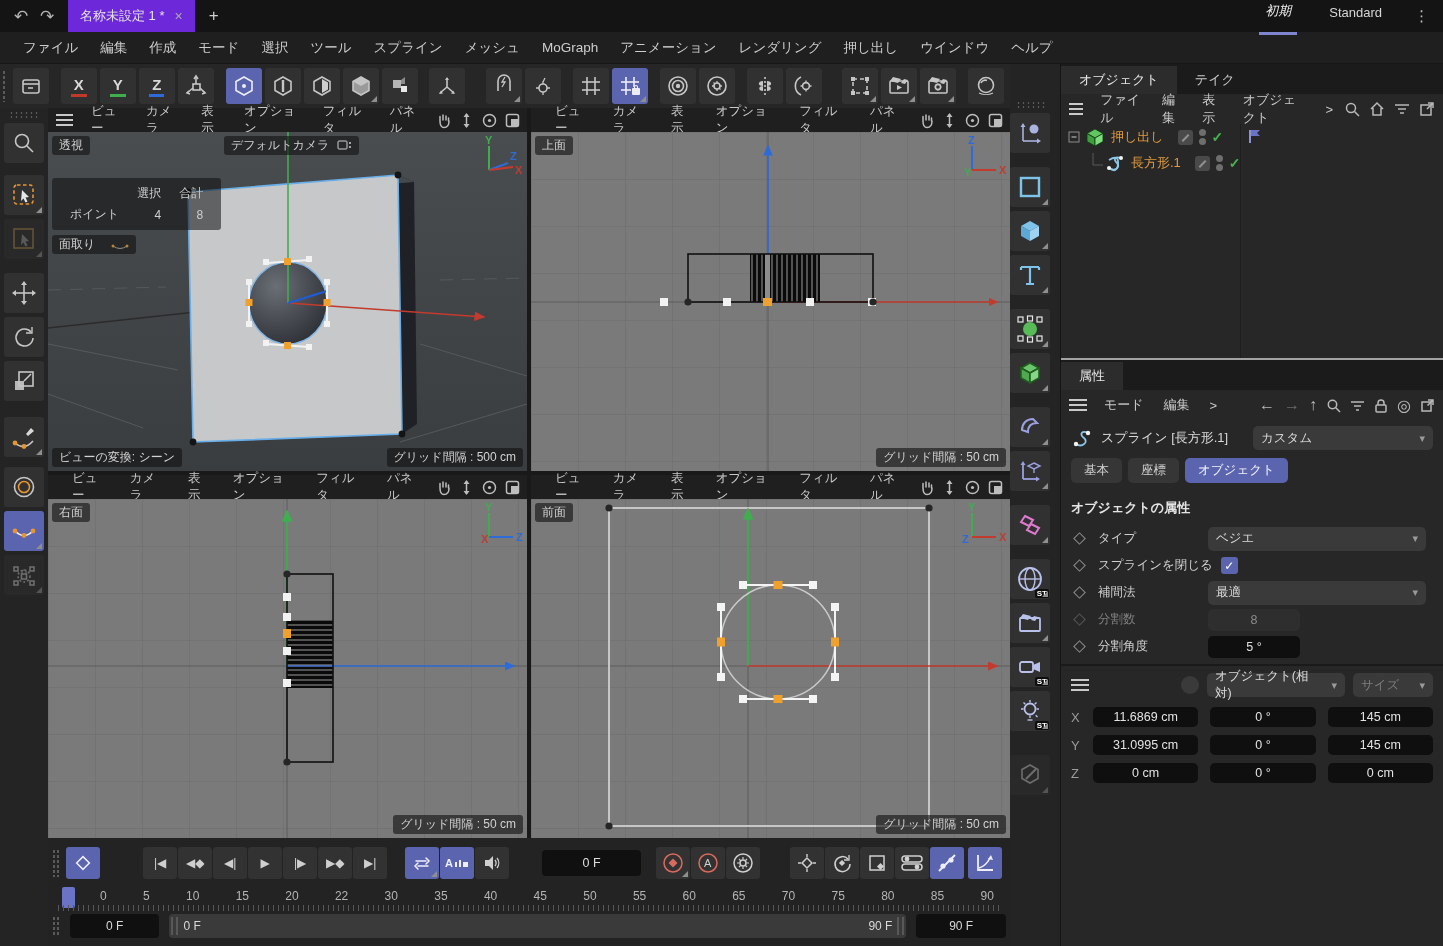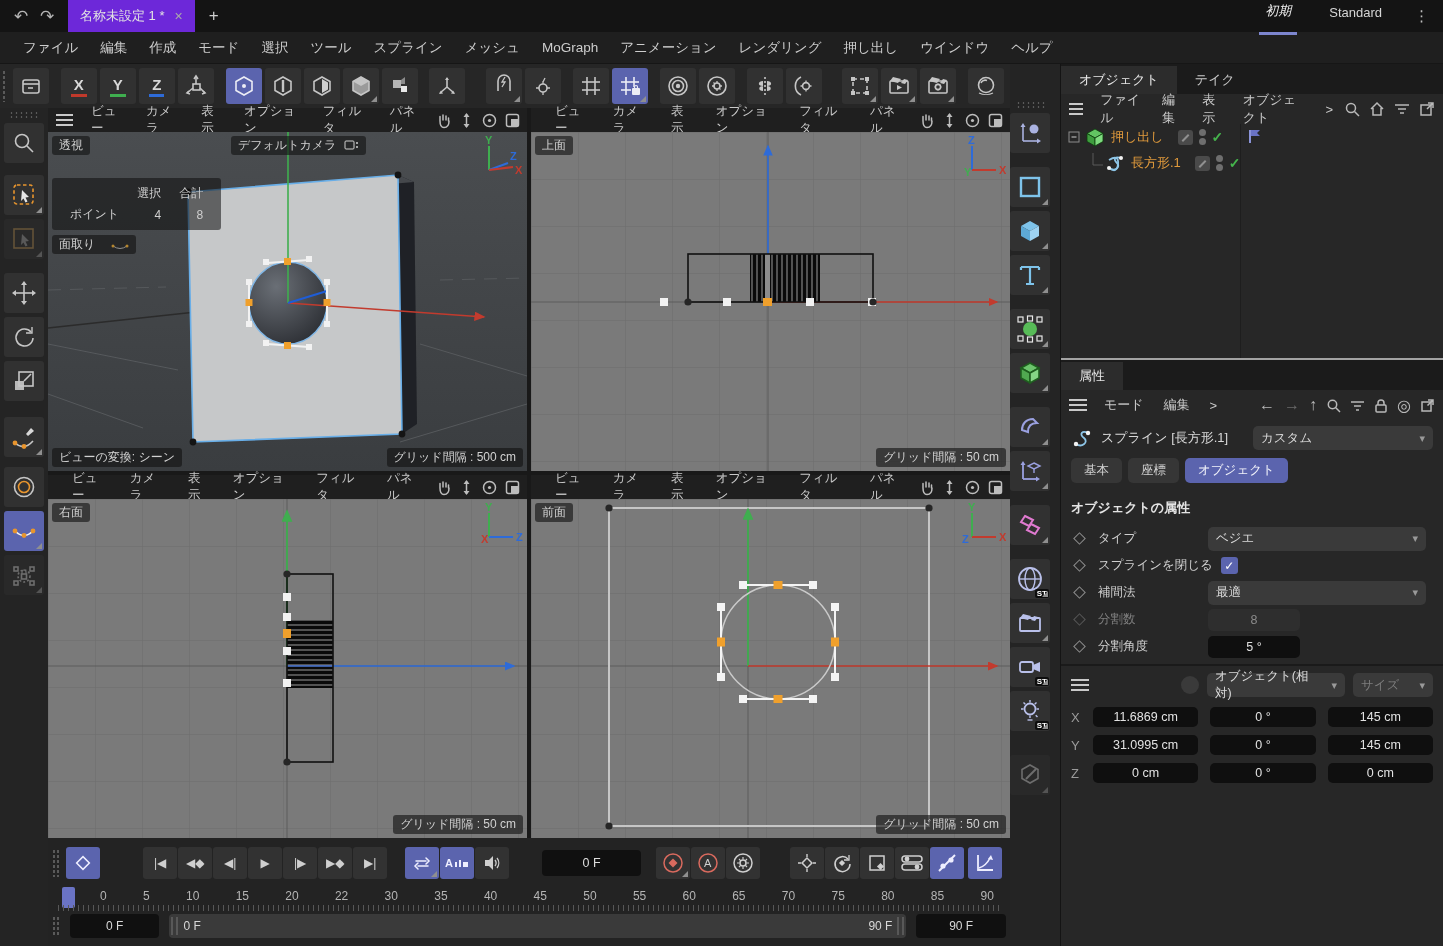--- a/index.html
+++ b/index.html
@@ -537,21 +537,21 @@
                     <rect x="276" y="189" width="6" height="6"></rect>
                 </g>
                 <g fill="#f0a02c">
                   <rect x="236" y="126" width="7" height="7"></rect>
                     <rect x="236" y="210" width="7" height="7"></rect>
                   <rect x="197.5" y="167" width="7" height="7"></rect>
                     <rect x="275.5" y="167" width="7" height="7"></rect>
                 </g>
               </svg>
               <span class="chip" style="left:4px;top:4px">透視</span>
-              <span class="chip" style="left:183px;top:4px">
+              <span class="chip" style="left:176px;top:4px">
                 <span>デフォルトカメラ</span>
                 <svg width="15" height="11" style="display:inline-block;vertical-align:-1px;margin-left:4px">
                     <rect x="1" y="2" width="9" height="8" rx="1" fill="none" stroke="#cfcfcf"></rect>
                     <circle cx="13" cy="4" r="1" fill="#cfcfcf"></circle>
                     <circle cx="13" cy="8" r="1" fill="#cfcfcf"></circle>
                   </svg>
               </span>
               <div class="hudbox">
                 <table>
                   <tbody>

